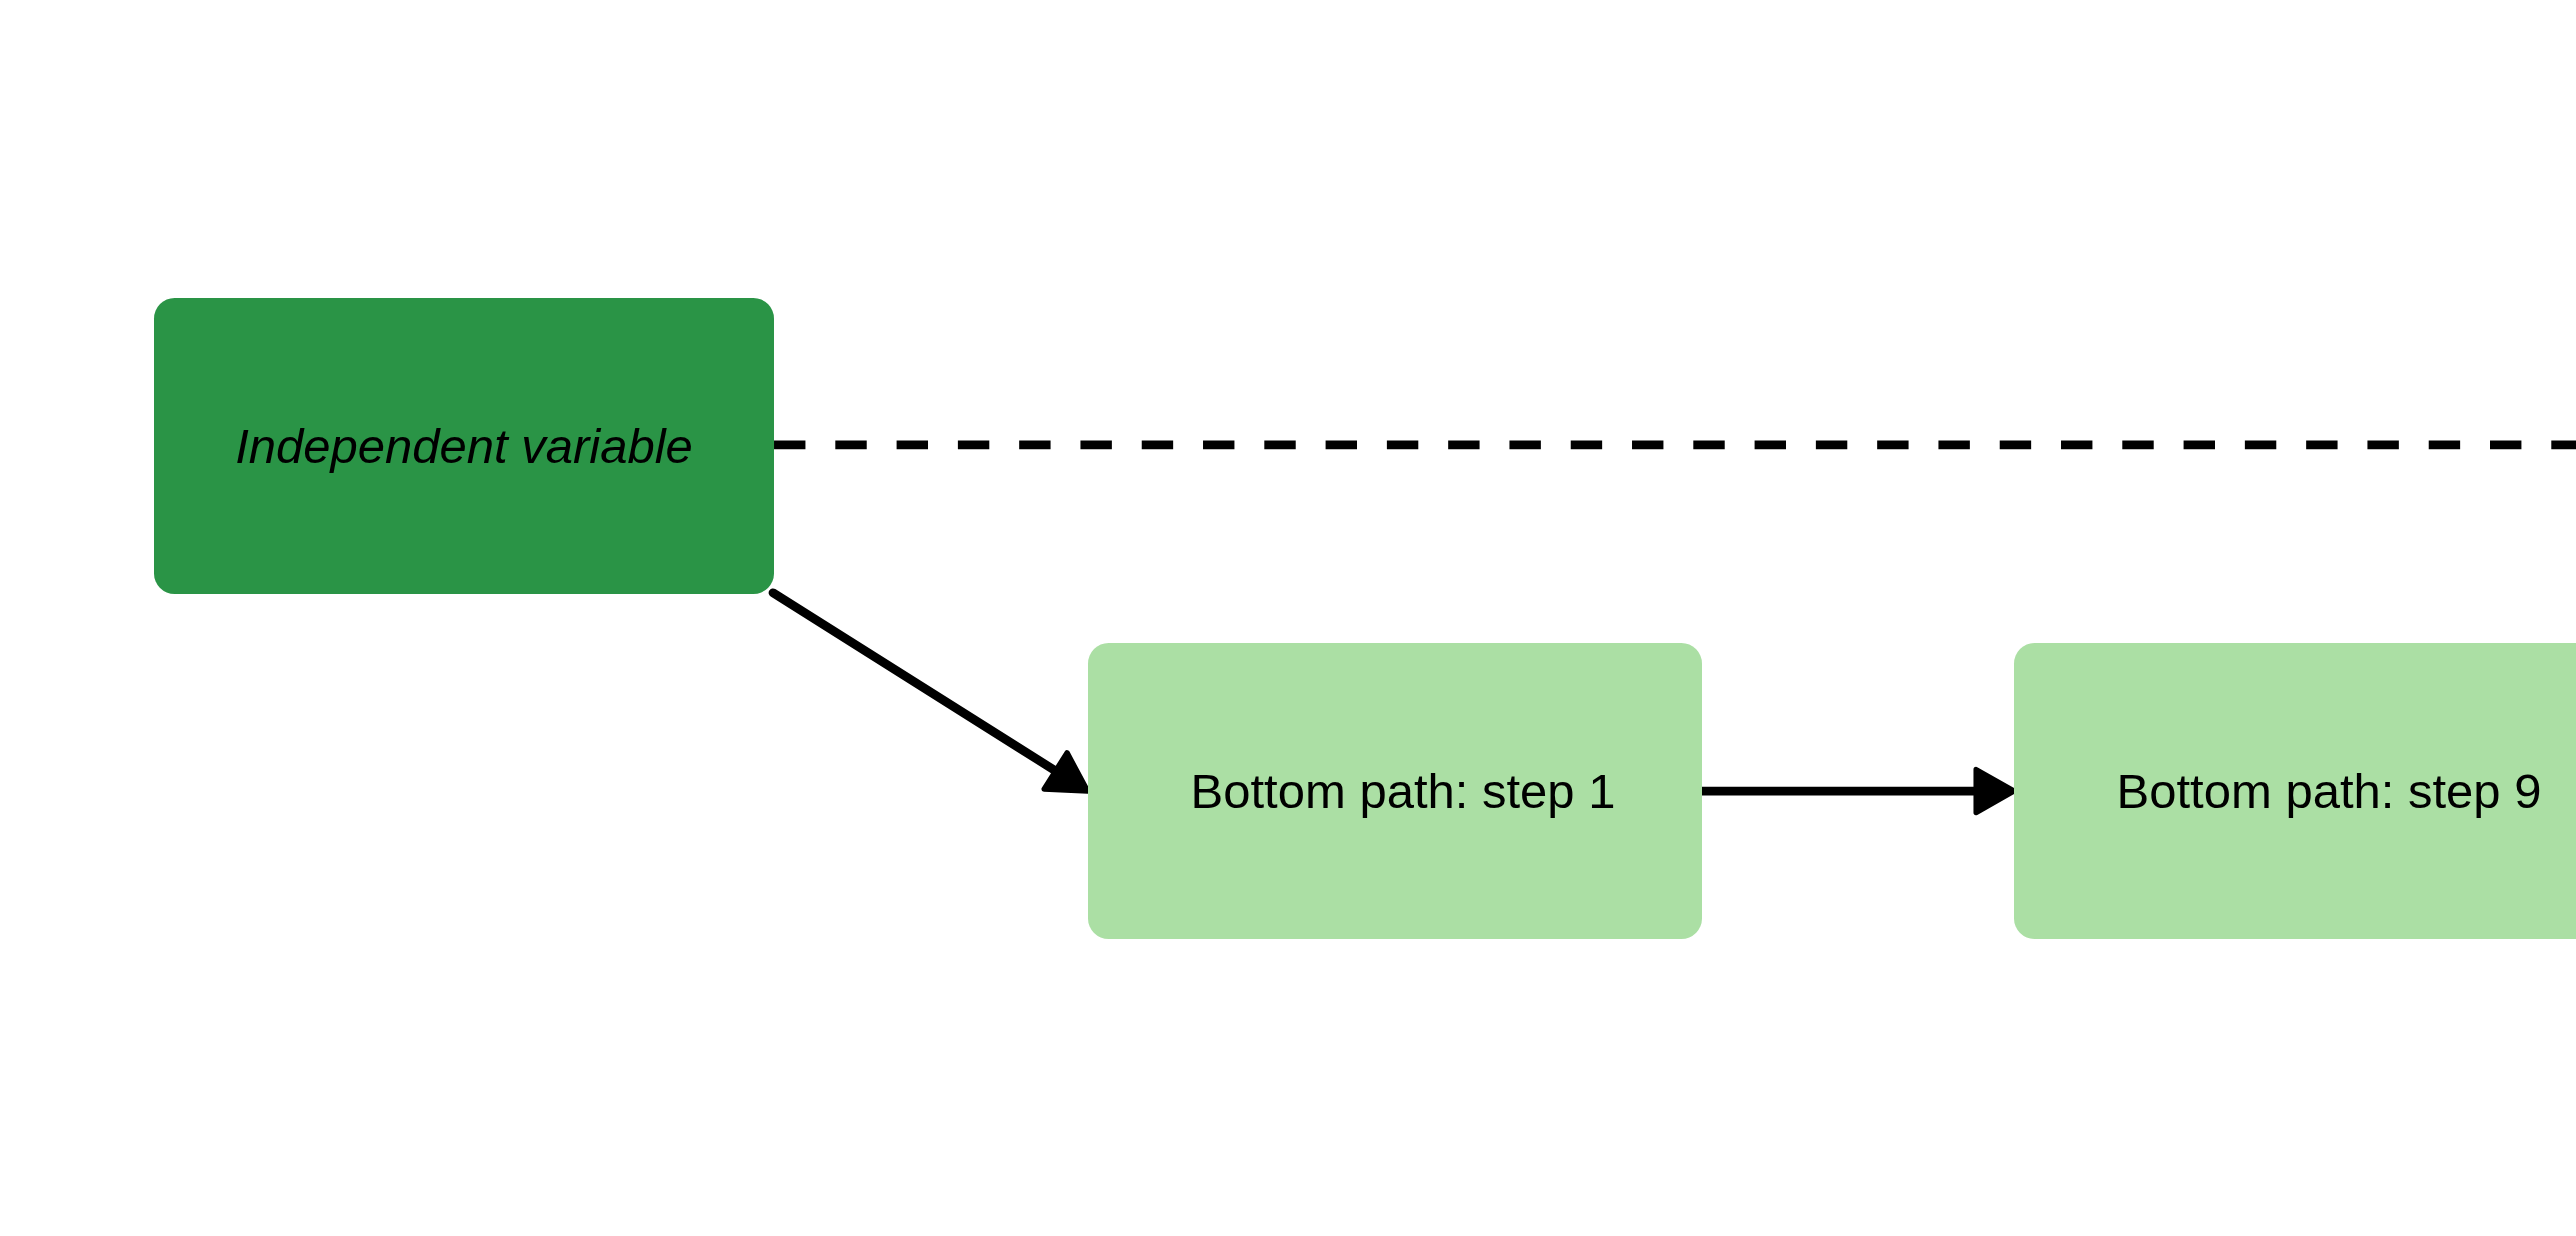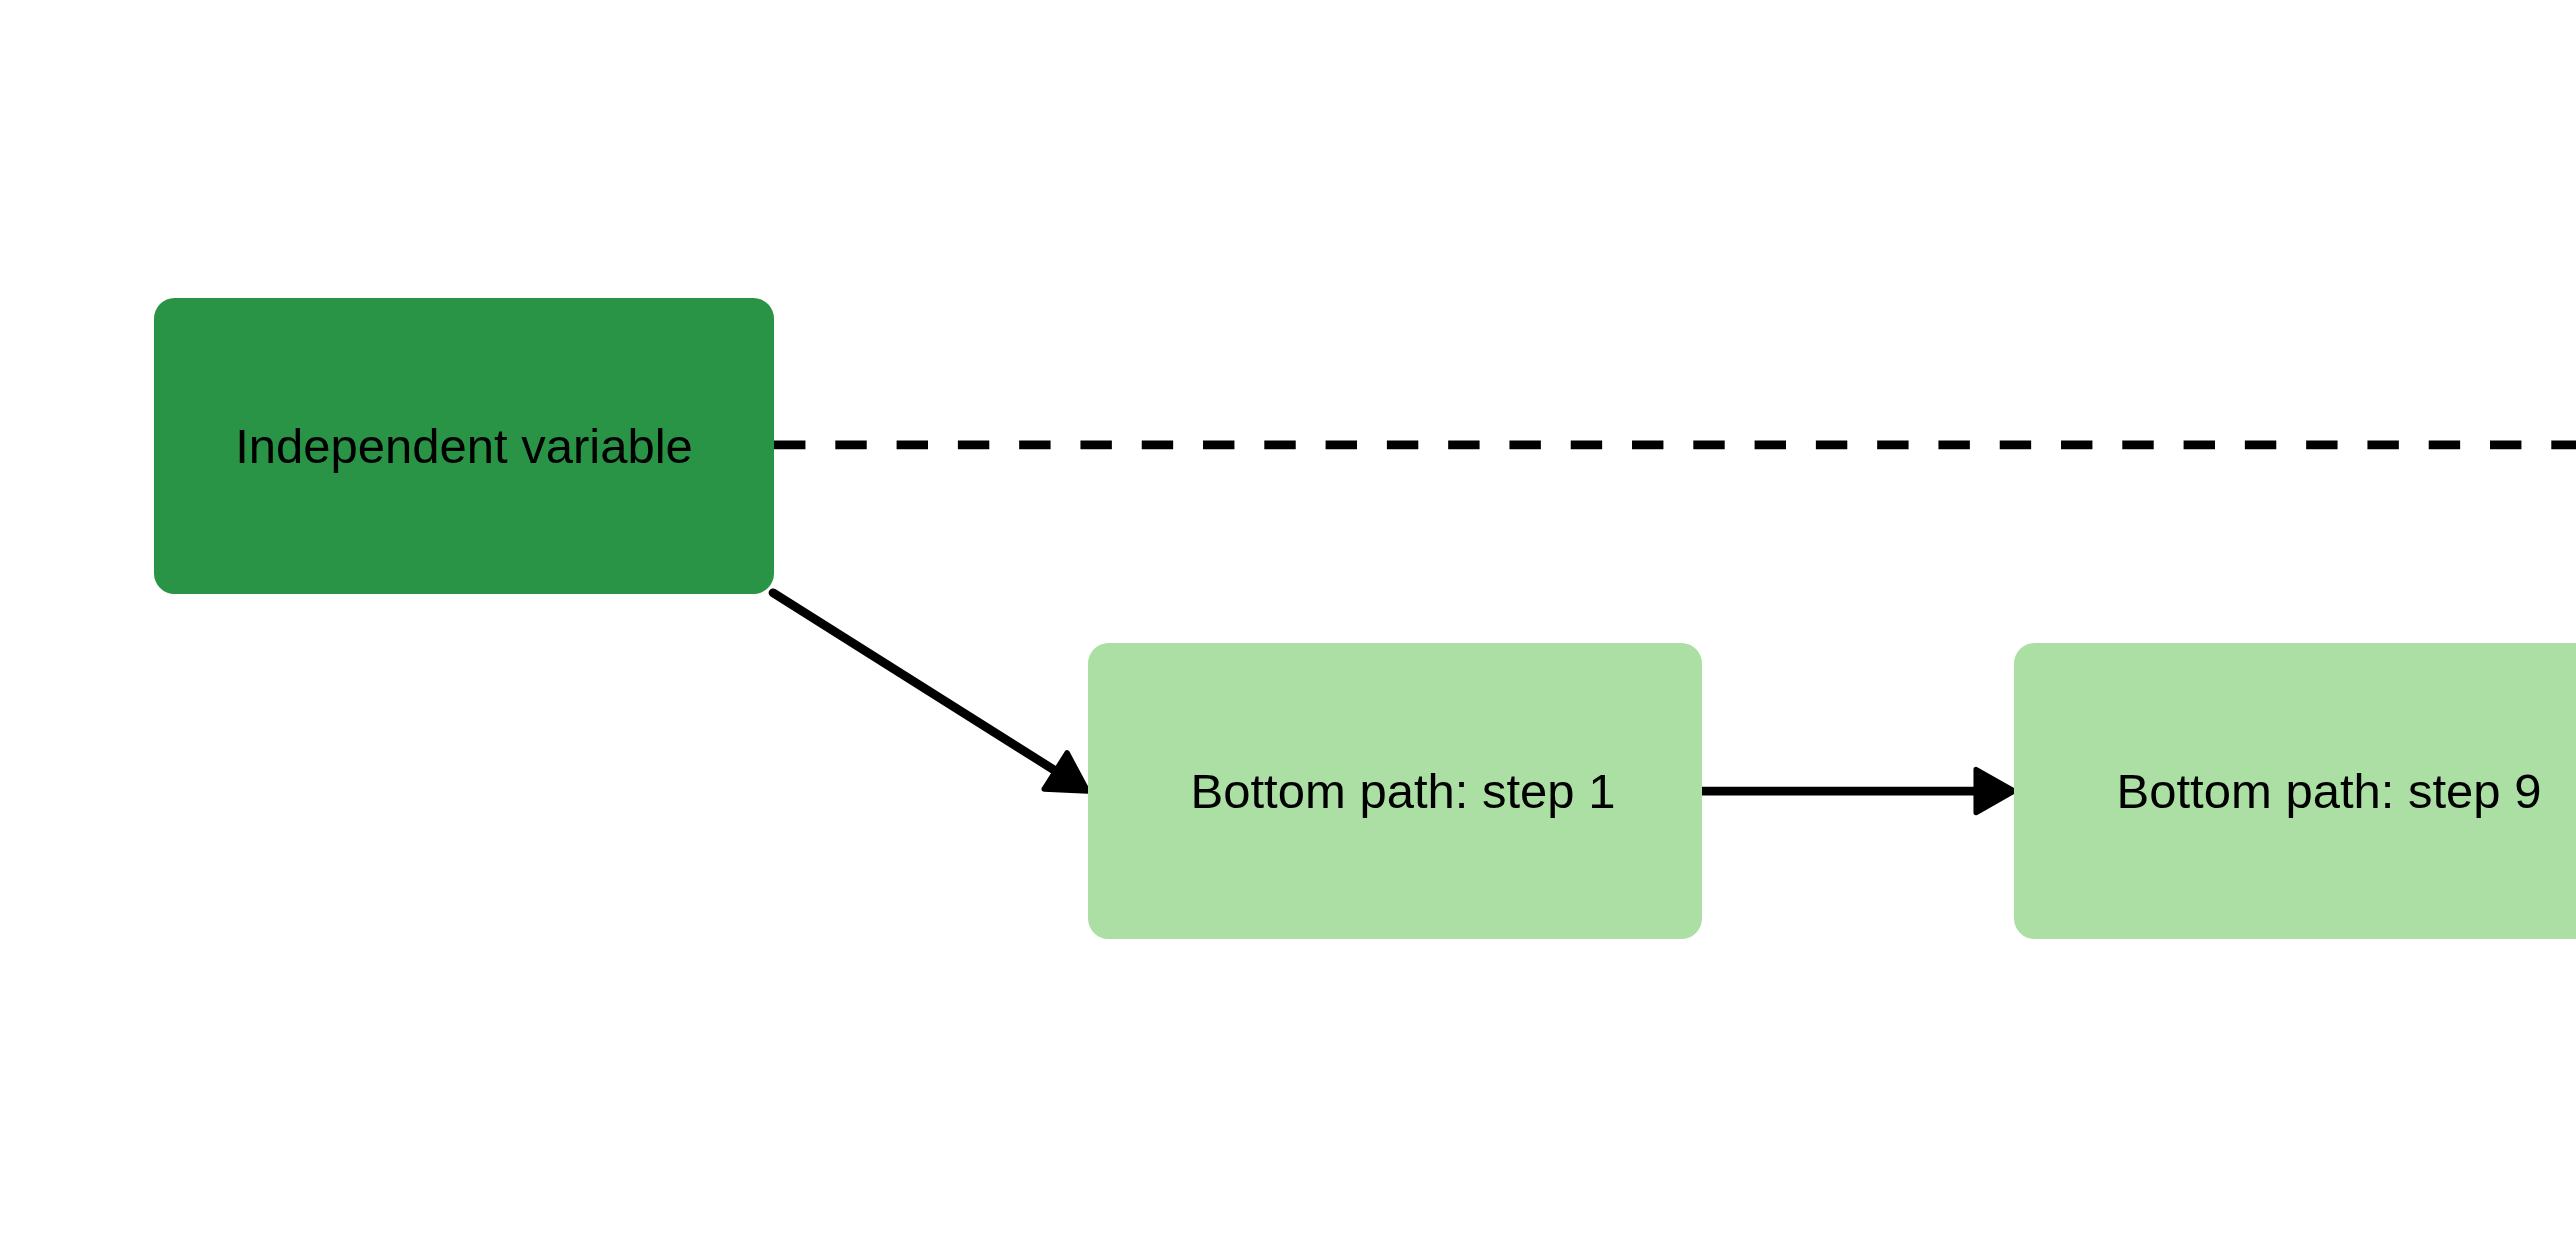--- a/index.html
+++ b/index.html
@@ -38,21 +38,21 @@
     box-sizing: border-box;
     border-radius: 20.6px;
     display: flex;
     align-items: center;
     justify-content: center;
     text-align: center;
     font-size: 49px;
     line-height: 1.15;
     color: var(--node-text);
   }
-  .node.primary   { background: var(--primary-node); }
+  .node.primary   { background: var(--primary-node); font-style: italic; }
   .node.secondary { background: var(--secondary-node); padding-left: 16px; }
 
   #node-independent { left: 154px;  top: 298px;  width: 620px; height: 296px; }
   #node-step1       { left: 1088px; top: 643px; width: 614px; height: 296px; }
   #node-step2       { left: 2014px; top: 643px; width: 614px; height: 296px; }
 
   .edge {
     fill: none;
     stroke: var(--edge);
     stroke-width: 17px;

